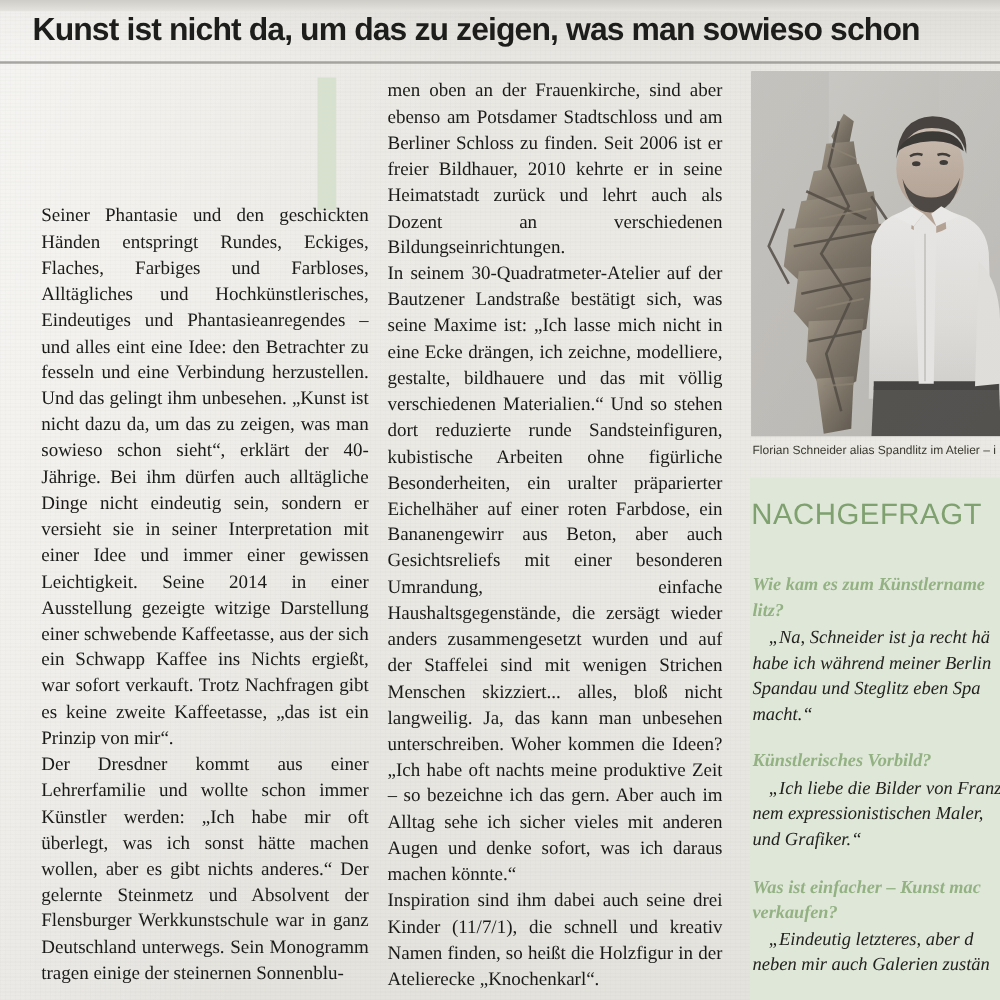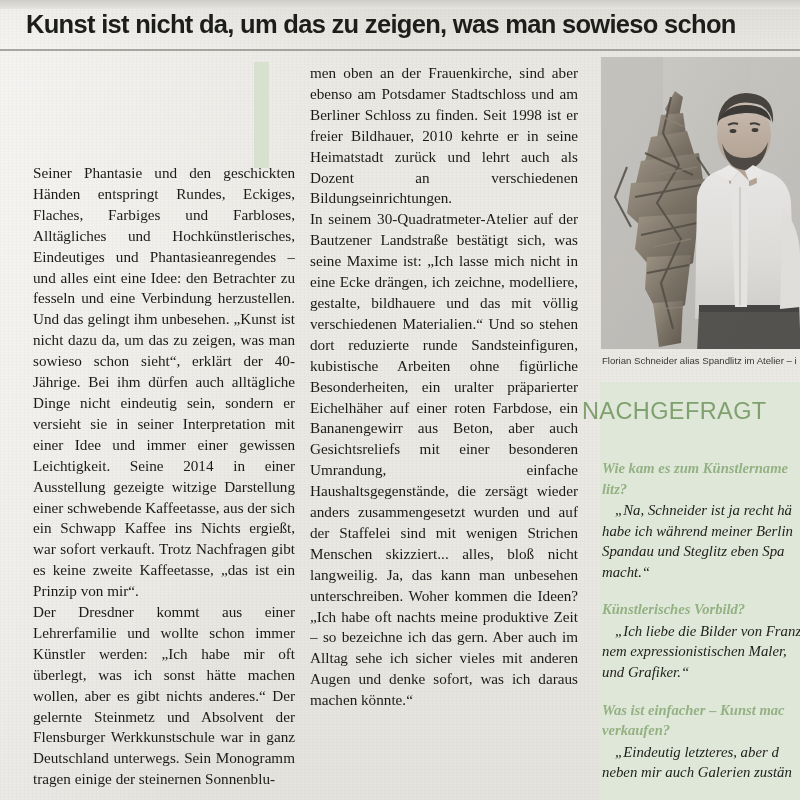--- a/index.html
+++ b/index.html
@@ -86,21 +86,21 @@
     font-size:9.6px;color:#39382f;
     white-space:nowrap;overflow:hidden;
   }
 
   
   .nfbox{
     position:absolute;left:600px;top:382px;width:200px;height:418px;
     background:#dfe7d8;
   }
   .nftitle{
-    position:absolute;left:582px;top:398px;
+    position:absolute;left:601px;top:398px;
     font-family:"Liberation Sans", sans-serif;
     font-size:23.5px;
     letter-spacing:.4px;
     color:#7fa06f;
     white-space:nowrap;
   }
   .qa{
     position:absolute;left:602px;top:458px;width:206px;height:345px;
     overflow:hidden;
   }
@@ -131,22 +131,23 @@
   <div class="headrule"></div>
 
   <div class="leadbar"></div>
 
   <div class="col col1">
     <p>Seiner Phantasie und den geschickten Händen entspringt Rundes, Eckiges, Flaches, Farbiges und Farbloses, Alltägliches und Hochkünstlerisches, Eindeutiges und Phantasieanregendes – und alles eint eine Idee: den Betrachter zu fesseln und eine Verbindung herzustellen. Und das gelingt ihm unbesehen. „Kunst ist nicht dazu da, um das zu zeigen, was man sowieso schon sieht“, erklärt der 40-Jährige. Bei ihm dürfen auch alltägliche Dinge nicht eindeutig sein, sondern er versieht sie in seiner Interpretation mit einer Idee und immer einer gewissen Leichtigkeit. Seine 2014 in einer Ausstellung gezeigte witzige Darstellung einer schwebende Kaffeetasse, aus der sich ein Schwapp Kaffee ins Nichts ergießt, war sofort verkauft. Trotz Nachfragen gibt es keine zweite Kaffeetasse, „das ist ein Prinzip von mir“.</p>
     <p>Der Dresdner kommt aus einer Lehrerfamilie und wollte schon immer Künstler werden: „Ich habe mir oft überlegt, was ich sonst hätte machen wollen, aber es gibt nichts anderes.“ Der gelernte Steinmetz und Absolvent der Flensburger Werkkunstschule war in ganz Deutschland unterwegs. Sein Monogramm tragen einige der steinernen Sonnenblu-</p>
   </div>
 
   <div class="col col2">
-    <p>men oben an der Frauenkirche, sind aber ebenso am Potsdamer Stadtschloss und am Berliner Schloss zu finden. Seit 1998 ist er freier Bildhauer, 2010 kehrte er in seine Heimatstadt zurück und lehrt auch als Dozent an verschiedenen Bildungseinrichtungen.</p>
+    <p>men oben an der Frauenkirche, sind aber ebenso am Potsdamer Stadtschloss und am Berliner Schloss zu finden. Seit 2006 ist er freier Bildhauer, 2010 kehrte er in seine Heimatstadt zurück und lehrt auch als Dozent an verschiedenen Bildungseinrichtungen.</p>
     <p>In seinem 30-Quadratmeter-Atelier auf der Bautzener Landstraße bestätigt sich, was seine Maxime ist: „Ich lasse mich nicht in eine Ecke drängen, ich zeichne, modelliere, gestalte, bildhauere und das mit völlig verschiedenen Materialien.“ Und so stehen dort reduzierte runde Sandsteinfiguren, kubistische Arbeiten ohne figürliche Besonderheiten, ein uralter präparierter Eichelhäher auf einer roten Farbdose, ein Bananengewirr aus Beton, aber auch Gesichtsreliefs mit einer besonderen Umrandung, einfache Haushaltsgegenstände, die zersägt wieder anders zusammengesetzt wurden und auf der Staffelei sind mit wenigen Strichen Menschen skizziert... alles, bloß nicht langweilig. Ja, das kann man unbesehen unterschreiben. Woher kommen die Ideen? „Ich habe oft nachts meine produktive Zeit – so bezeichne ich das gern. Aber auch im Alltag sehe ich sicher vieles mit anderen Augen und denke sofort, was ich daraus machen könnte.“</p>
+    <p>Inspiration sind ihm dabei auch seine drei Kinder (11/7/1), die schnell und kreativ Namen finden, so heißt die Holzfigur in der Atelierecke „Knochenkarl“.</p>
   </div>
 
   <div class="photo">
     <svg viewBox="0 0 199 292" preserveAspectRatio="xMidYMid slice">
       <defs>
         <linearGradient id="wallg" x1="0" y1="0" x2="1" y2="1">
           <stop offset="0%" stop-color="#cfccc4"></stop>
           <stop offset="45%" stop-color="#c4c1b8"></stop>
           <stop offset="100%" stop-color="#b5b2a9"></stop>
         </linearGradient>

